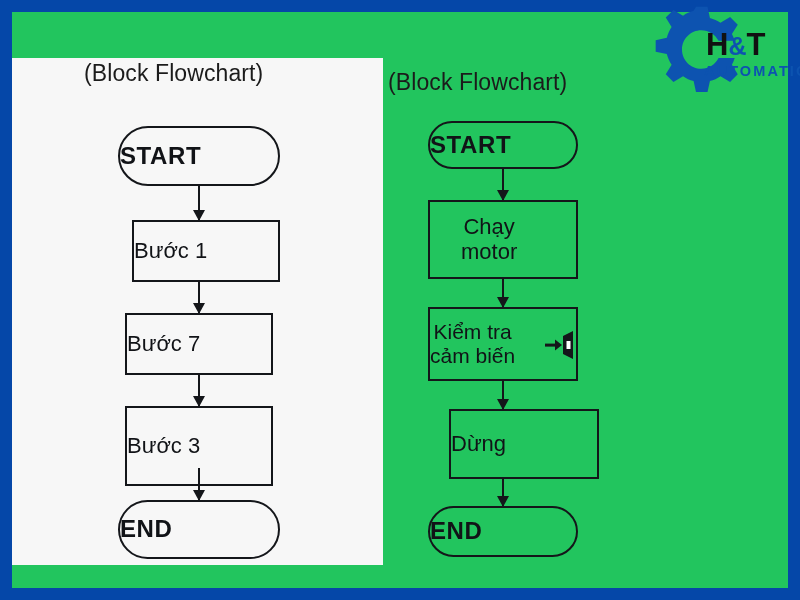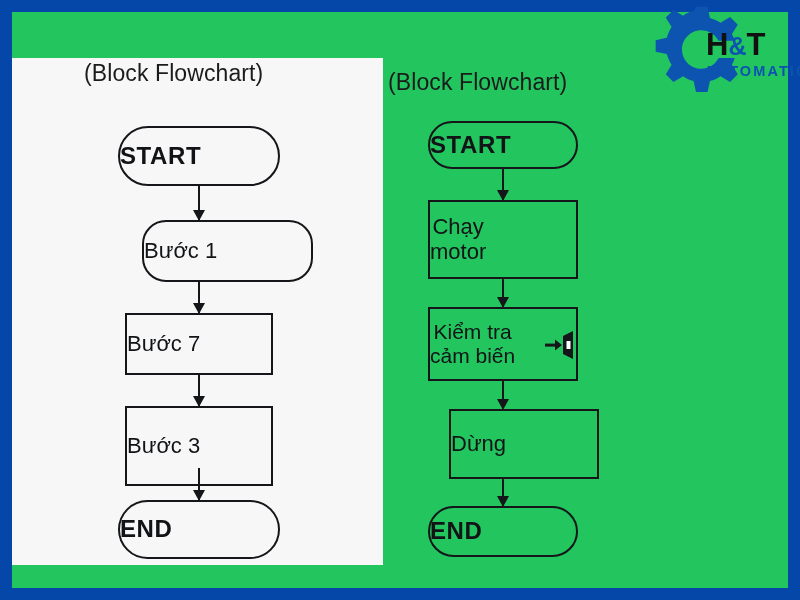--- a/index.html
+++ b/index.html
@@ -156,21 +156,21 @@
 
   <div class="left-panel"></div>
 
   <div class="chart-title" id="title-left">(Block Flowchart)</div>
 
   <div class="node terminal" style="left:118px; top:126px; width:162px; height:60px;">
     <span class="node-label">START</span>
   </div>
   <div class="arrow" style="left:198px; top:186px; height:34px;"></div>
 
-  <div class="node process" style="left:142px; top:220px; width:171px; height:62px;border-radius:24px;">
+  <div class="node process" style="left:132px; top:220px; width:148px; height:62px;">
     <span class="node-label">Bước 1</span>
   </div>
   <div class="arrow" style="left:198px; top:282px; height:31px;"></div>
 
   <div class="node process" style="left:125px; top:313px; width:148px; height:62px;">
     <span class="node-label">Bước 7</span>
   </div>
   <div class="arrow" style="left:198px; top:375px; height:31px;"></div>
 
   <div class="node process" style="left:125px; top:406px; width:148px; height:80px;">
@@ -182,21 +182,21 @@
     <span class="node-label">END</span>
   </div>
 
   <div class="chart-title" id="title-right">(Block Flowchart)</div>
 
   <div class="node terminal" style="left:428px; top:121px; width:150px; height:48px;">
     <span class="node-label">START</span>
   </div>
   <div class="arrow" style="left:502px; top:169px; height:31px;"></div>
 
-  <div class="node process" style="left:428px; top:200px; width:150px; height:79px;">
+  <div class="node process" style="left:428px; top:200px; width:150px; height:79px;padding-left:31px;">
     <div>
       <span class="node-label">Chạy</span>
       <span class="node-label">motor</span>
     </div>
   </div>
   <div class="arrow" style="left:502px; top:279px; height:28px;"></div>
 
   <div class="node process" style="left:428px; top:307px; width:150px; height:74px;">
     <div style="font-size:21px;">
       <span class="node-label">Kiểm tra</span>

